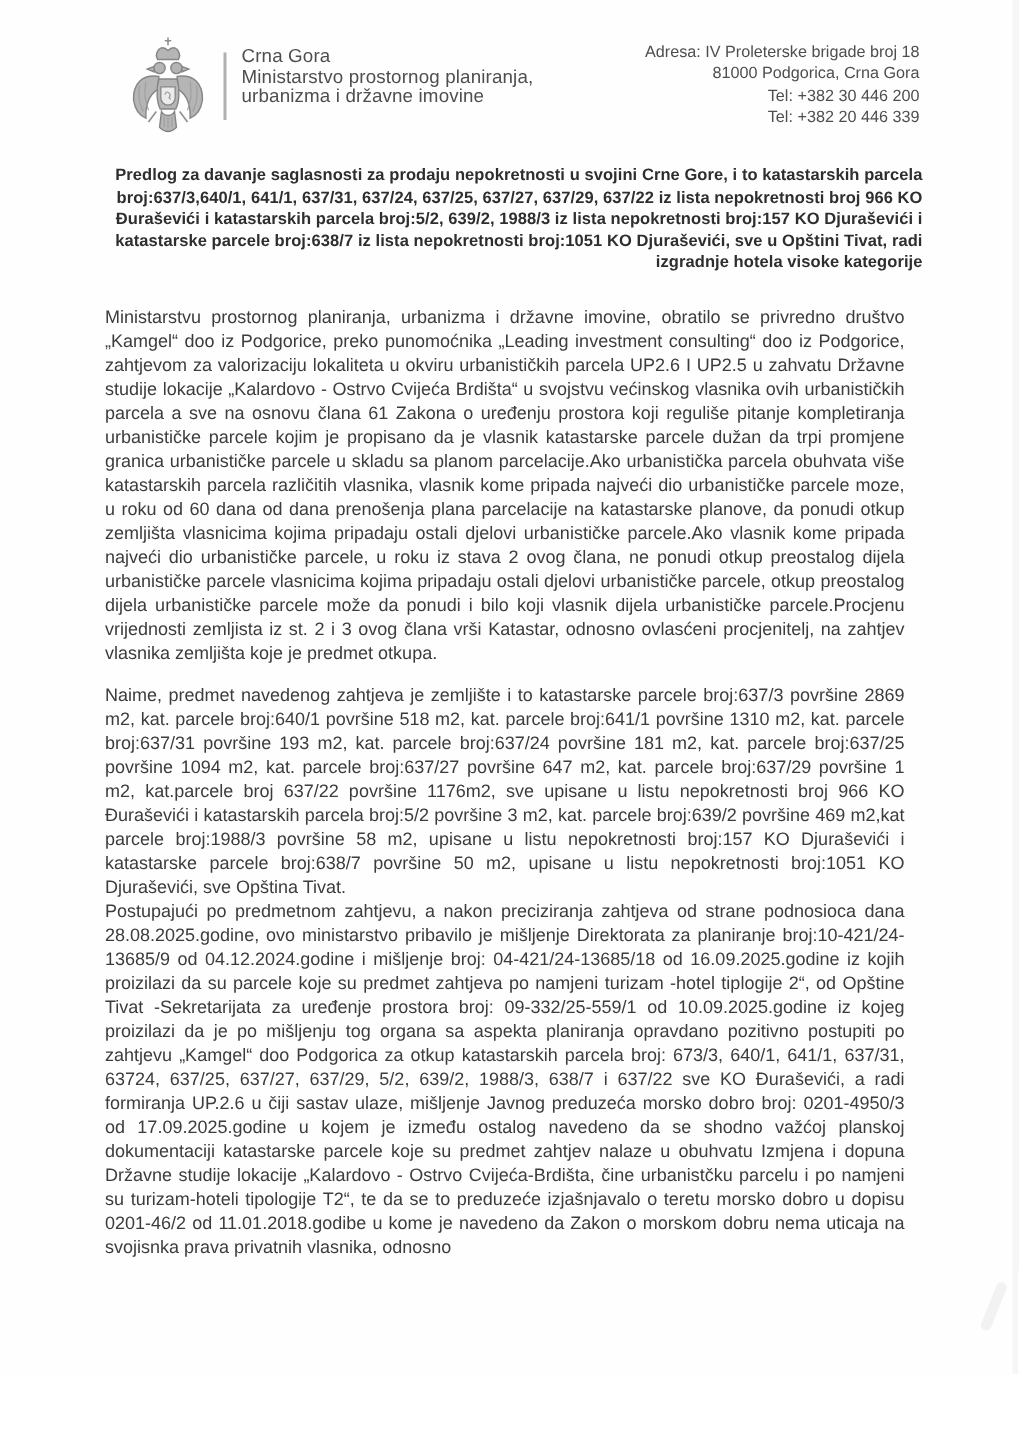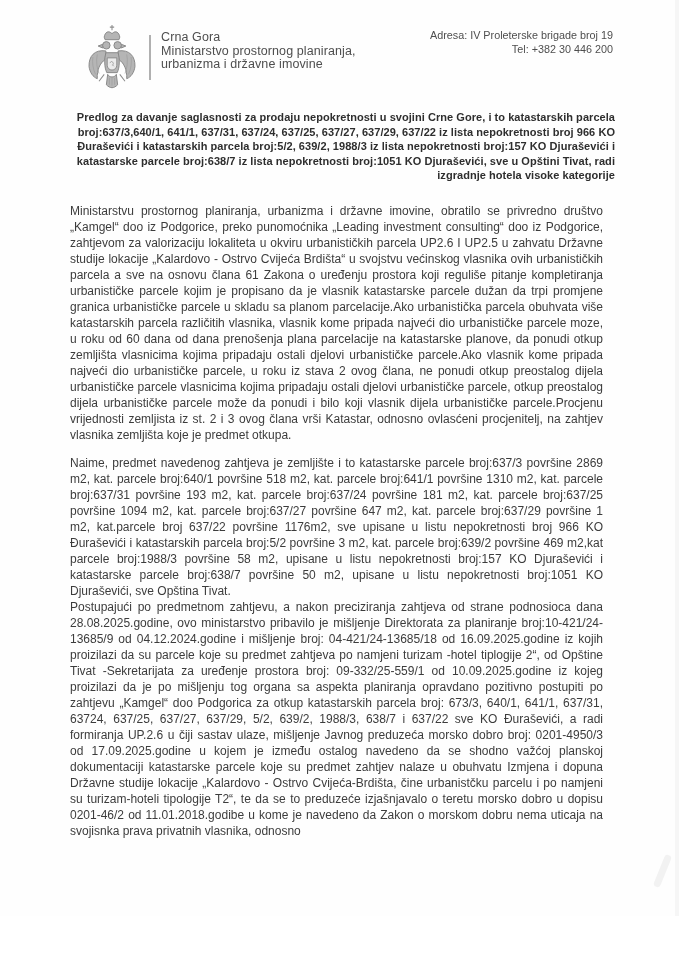--- a/index.html
+++ b/index.html
@@ -150,22 +150,24 @@
 
   <div class="lh-divider"></div>
 
   <div class="org-block">
     <div>Crna Gora</div>
     <div>Ministarstvo prostornog planiranja,</div>
     <div>urbanizma i državne imovine</div>
   </div>
 
   <div class="address-block">
-    <div>Adresa: IV Proleterske brigade broj 19</div>
+    <div>Adresa: IV Proleterske brigade broj 18</div>
+    <div>81000 Podgorica, Crna Gora</div>
     <div>Tel: +382 30 446 200</div>
+    <div>Tel: +382 20 446 339</div>
   </div>
 
   <h1 class="doc-title">Predlog za davanje saglasnosti za prodaju nepokretnosti u svojini Crne Gore, i to katastarskih parcela broj:637/3,640/1, 641/1, 637/31, 637/24, 637/25, 637/27, 637/29, 637/22 iz lista nepokretnosti broj 966 KO Đuraševići i katastarskih parcela broj:5/2, 639/2, 1988/3 iz lista nepokretnosti broj:157 KO Djuraševići i katastarske parcele broj:638/7 iz lista nepokretnosti broj:1051 KO Djuraševići, sve u Opštini Tivat, radi izgradnje hotela visoke kategorije</h1>
 
   <div class="doc-body">
     <p>Ministarstvu prostornog planiranja, urbanizma i državne imovine, obratilo se privredno društvo „Kamgel“ doo iz Podgorice, preko punomoćnika „Leading investment consulting“ doo iz Podgorice, zahtjevom za valorizaciju lokaliteta u okviru urbanističkih parcela UP2.6 I UP2.5 u zahvatu Državne studije lokacije „Kalardovo - Ostrvo Cvijeća Brdišta“ u svojstvu većinskog vlasnika ovih urbanističkih parcela a sve na osnovu člana 61 Zakona o uređenju prostora koji reguliše pitanje kompletiranja urbanističke parcele kojim je propisano da je vlasnik katastarske parcele dužan da trpi promjene granica urbanističke parcele u skladu sa planom parcelacije.Ako urbanistička parcela obuhvata više katastarskih parcela različitih vlasnika, vlasnik kome pripada najveći dio urbanističke parcele moze, u roku od 60 dana od dana prenošenja plana parcelacije na katastarske planove, da ponudi otkup zemljišta vlasnicima kojima pripadaju ostali djelovi urbanističke parcele.Ako vlasnik kome pripada najveći dio urbanističke parcele, u roku iz stava 2 ovog člana, ne ponudi otkup preostalog dijela urbanističke parcele vlasnicima kojima pripadaju ostali djelovi urbanističke parcele, otkup preostalog dijela urbanističke parcele može da ponudi i bilo koji vlasnik dijela urbanističke parcele.Procjenu vrijednosti zemljista iz st. 2 i 3 ovog člana vrši Katastar, odnosno ovlasćeni procjenitelj, na zahtjev vlasnika zemljišta koje je predmet otkupa.</p>
     <p>Naime, predmet navedenog zahtjeva  je zemljište i to katastarske parcele broj:637/3 površine 2869 m2, kat. parcele broj:640/1 površine 518 m2, kat. parcele broj:641/1 površine 1310 m2, kat. parcele broj:637/31 površine 193 m2, kat. parcele broj:637/24 površine 181 m2, kat. parcele broj:637/25 površine 1094 m2, kat. parcele broj:637/27 površine 647 m2, kat. parcele broj:637/29 površine 1 m2, kat.parcele broj 637/22 površine 1176m2, sve upisane u listu nepokretnosti broj 966 KO Đuraševići i katastarskih parcela broj:5/2 površine 3 m2, kat. parcele broj:639/2 površine 469 m2,kat parcele broj:1988/3 površine 58 m2, upisane u listu nepokretnosti broj:157 KO Djuraševići i katastarske parcele broj:638/7 površine 50 m2, upisane u listu nepokretnosti broj:1051 KO Djuraševići, sve Opština Tivat.</p>
     <p>Postupajući po predmetnom zahtjevu,  a nakon preciziranja zahtjeva od strane podnosioca  dana 28.08.2025.godine, ovo ministarstvo pribavilo je mišljenje Direktorata za planiranje broj:10-421/24-13685/9 od 04.12.2024.godine i mišljenje broj: 04-421/24-13685/18 od 16.09.2025.godine iz kojih proizilazi da su parcele koje su predmet zahtjeva po namjeni turizam -hotel tiplogije 2“, od Opštine Tivat  -Sekretarijata za uređenje prostora broj: 09-332/25-559/1 od 10.09.2025.godine iz kojeg proizilazi da je  po mišljenju tog organa sa aspekta planiranja opravdano pozitivno postupiti po zahtjevu „Kamgel“ doo Podgorica za otkup katastarskih parcela broj: 673/3, 640/1, 641/1, 637/31, 63724, 637/25, 637/27, 637/29, 5/2, 639/2, 1988/3, 638/7 i 637/22 sve KO Đuraševići, a radi formiranja UP.2.6 u čiji sastav ulaze, mišljenje Javnog preduzeća morsko dobro broj: 0201-4950/3 od 17.09.2025.godine u kojem je između ostalog navedeno da se shodno važćoj planskoj dokumentaciji katastarske parcele koje su predmet zahtjev nalaze u obuhvatu Izmjena i dopuna Državne studije lokacije „Kalardovo - Ostrvo Cvijeća-Brdišta, čine urbanistčku parcelu i po namjeni su turizam-hoteli tipologije T2“, te da se to preduzeće izjašnjavalo o teretu morsko dobro u dopisu 0201-46/2 od 11.01.2018.godibe u kome je navedeno da Zakon o morskom dobru nema uticaja na svojisnka prava privatnih vlasnika, odnosno</p>
   </div>
 

